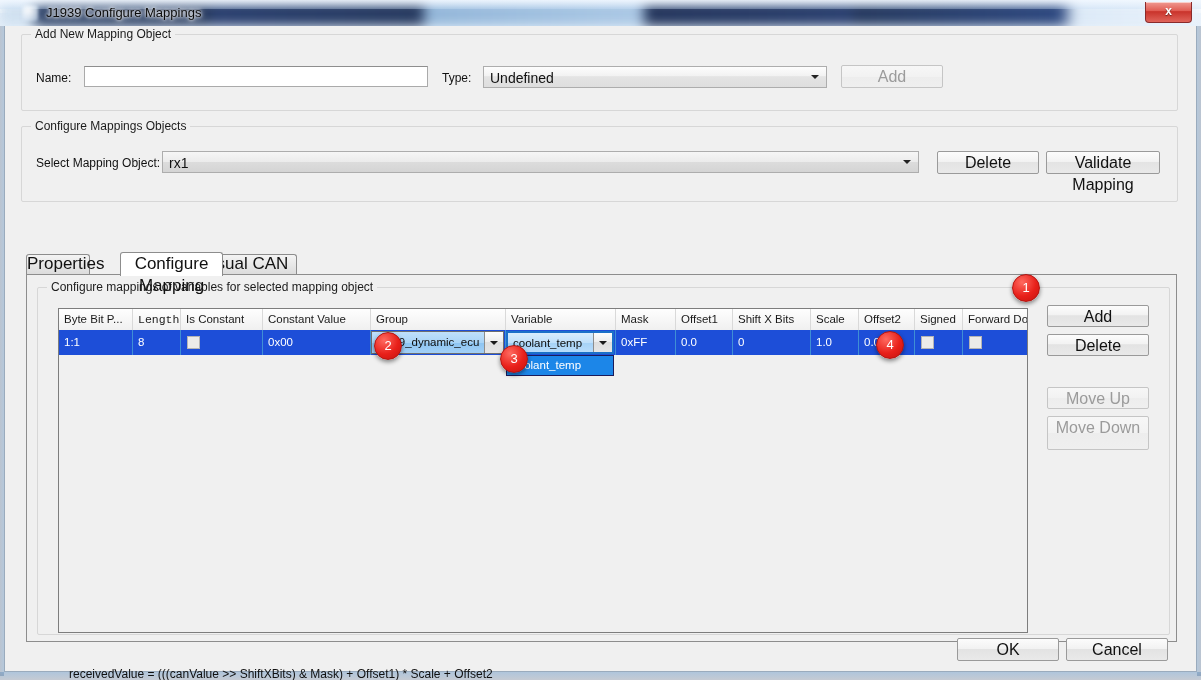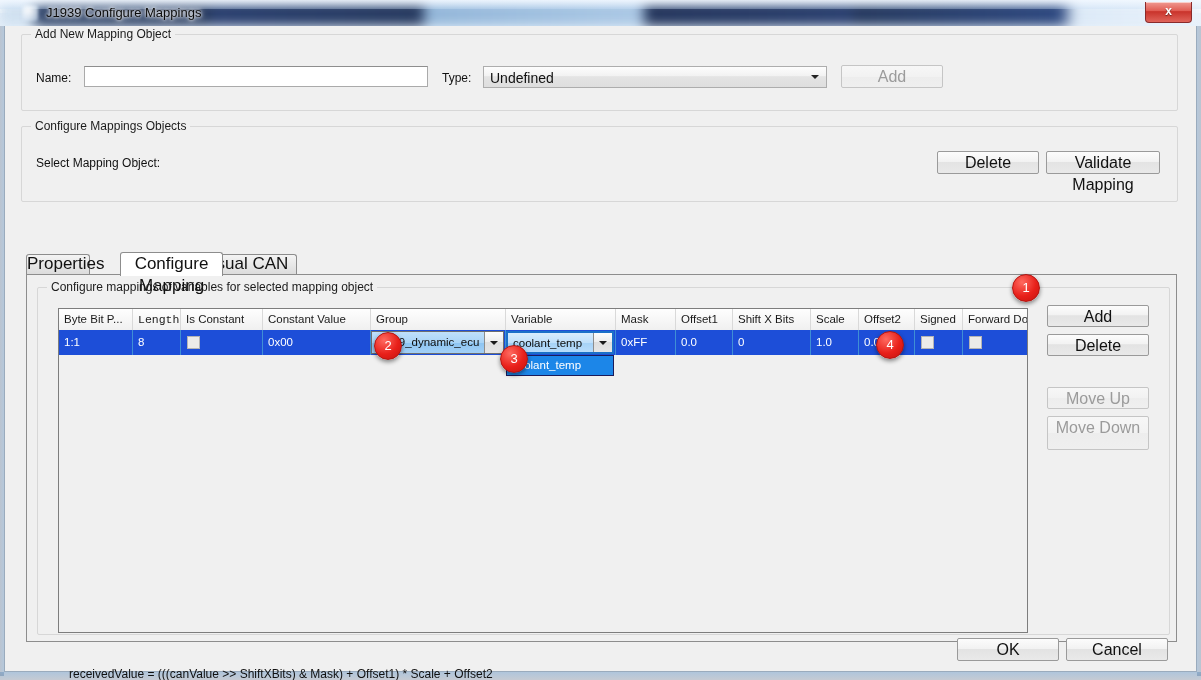--- a/index.html
+++ b/index.html
@@ -227,20 +227,24 @@
       </div>
 
       <div class="btn disabled" style="left:819px;top:30px;width:102px;height:23px;line-height:22px;">Add</div>
     </div>
 
     <div class="group" style="left:16px;top:100px;width:1155px;height:74px;">
       <div class="glabel">Configure Mappings Objects</div>
 
       <div class="lbl" style="left:14px;top:29px;">Select Mapping Object:</div>
 
+      <div class="combo flat" style="left:140px;top:24px;width:757px;height:22px;">
+        <span class="ctext">rx1</span>
+        <span class="carrow"></span>
+      </div>
 
       <div class="btn" style="left:915px;top:24px;width:102px;height:23px;line-height:22px;">Delete</div>
 
       <div class="btn" style="left:1024px;top:24px;width:114px;height:23px;line-height:22px;">Validate Mapping</div>
     </div>
 
     <div class="tabstrip">
       <div class="tab" style="left:0;width:64px;">Properties</div>
       <div class="tab active" style="left:63px;width:103px;margin-left:31px;">Configure Mapping</div>
       <div class="tab" style="left:167px;width:104px;">Visual CAN Mapping</div>

